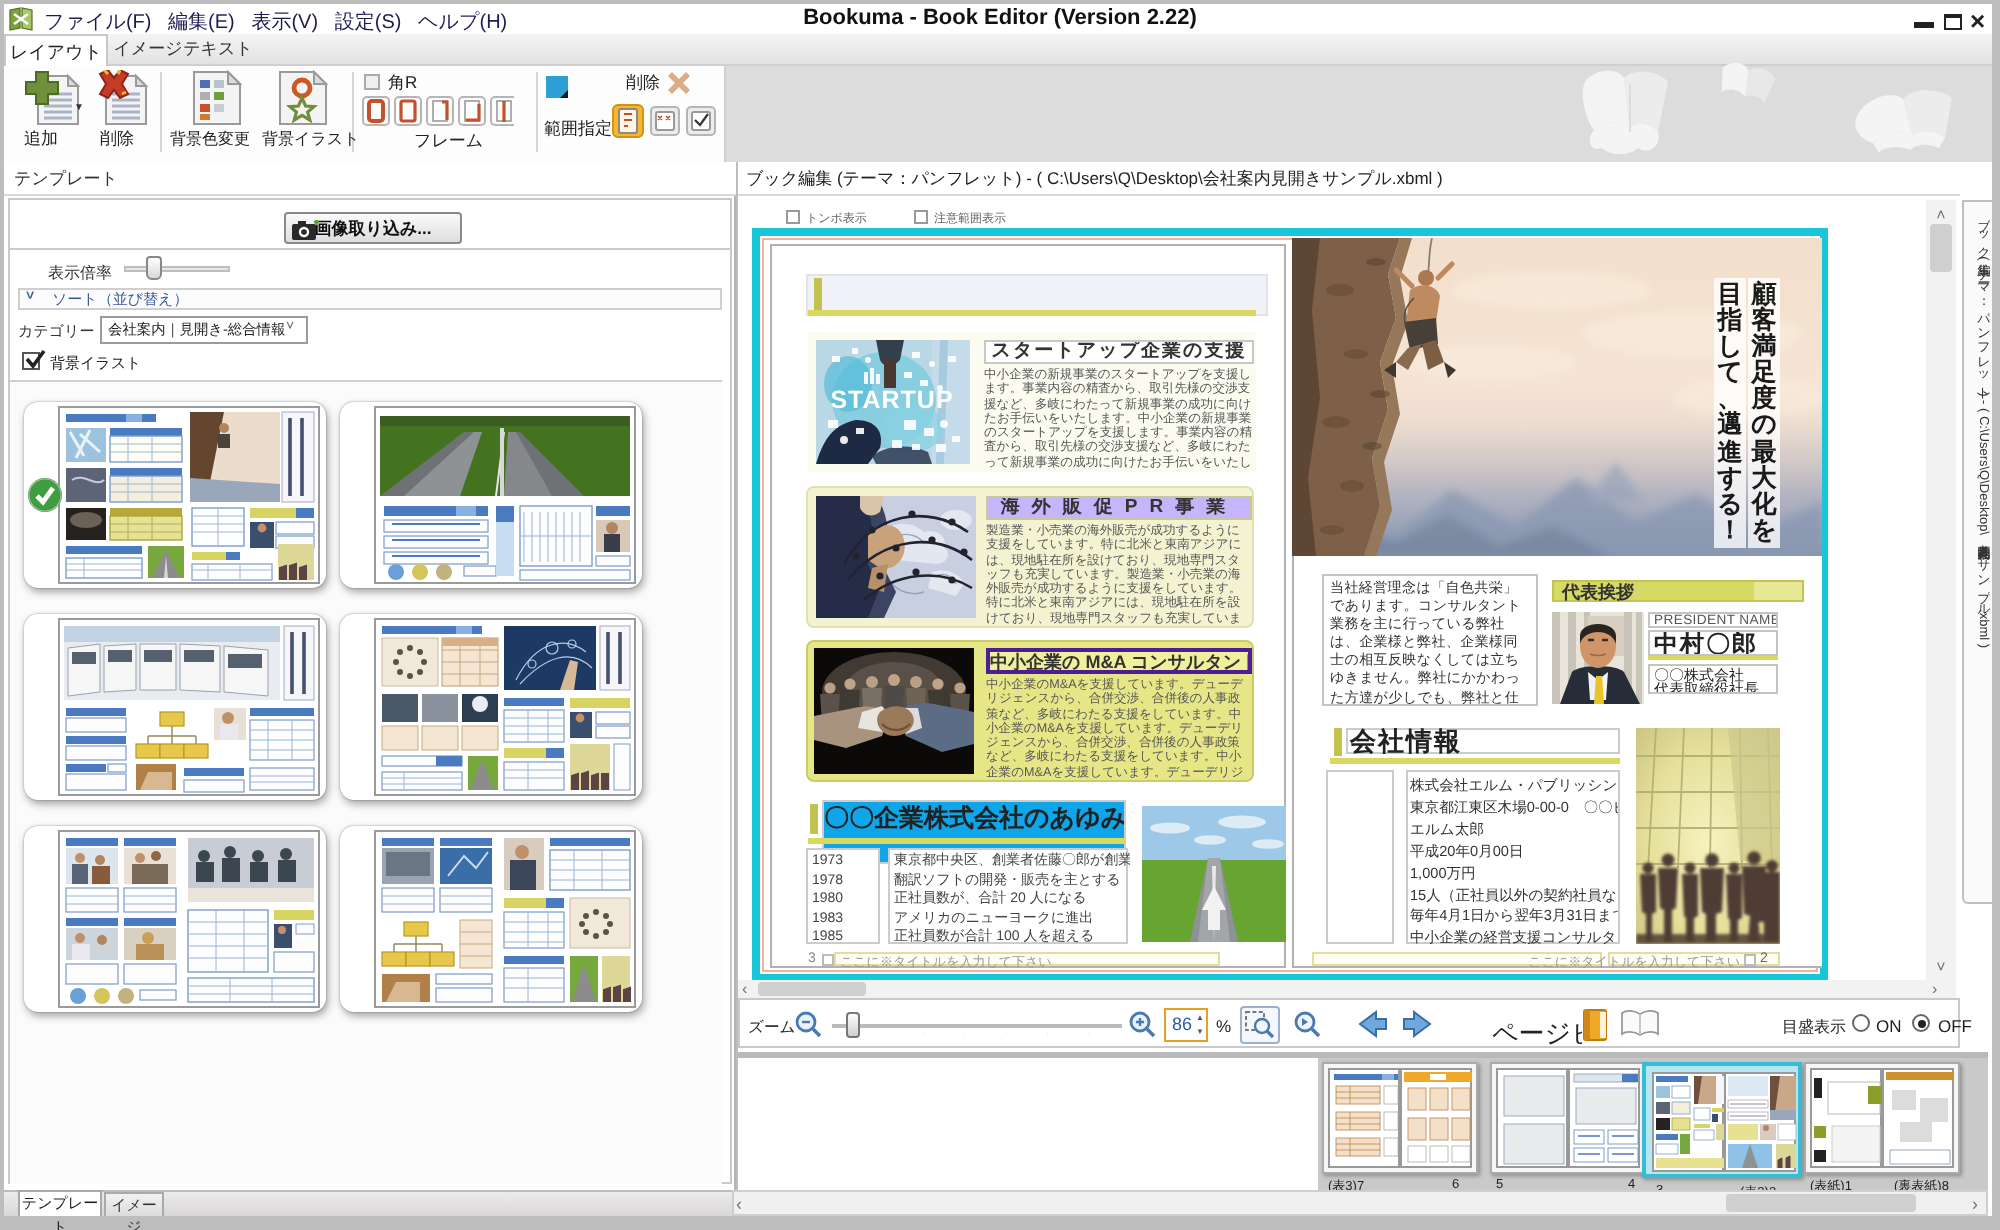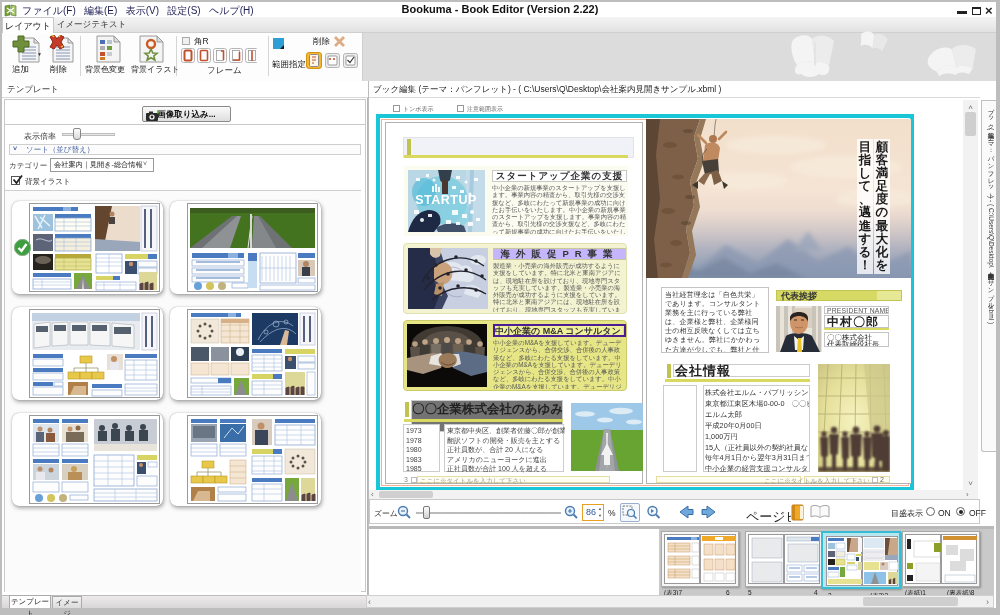--- a/index.html
+++ b/index.html
@@ -660,21 +660,21 @@
    <path d="M24 32 L34 29 L38 34 L34 42 L22 40 Z" fill="#e8e4de"></path>
    <path d="M80 32 L60 28 C50 26 44 30 40 34 L46 44 L64 52 L80 48 Z" fill="#5c6c84"></path>
    <path d="M52 30 L44 30 L40 34 L46 43 L54 40 Z" fill="#dcdcde"></path>
    <path d="M33 32 C38 28 46 28 49 33 C52 38 47 44 40 44 C34 44 29 37 33 32 Z" fill="#9a7a58"></path>
    <path d="M34 38 C38 42 44 42 48 38" stroke="#6a5038" stroke-width="1" fill="none"></path>
  </svg>
  <div class="abs" style="left:113px;top:206px;width:133px;height:12.5px;background:#f0f09c;border:2px solid #4c1d95;font-size:9px;font-weight:bold;color:#333;letter-spacing:0;line-height:11px;text-align:center;white-space:nowrap;overflow:hidden;">中小企業の M&amp;A コンサルタント</div>
  <div class="abs tx65" style="left:113px;top:221px;width:133px;height:50px;">中小企業のM&amp;Aを支援しています。デューデリジェンスから、合併交渉、合併後の人事政策など、多岐にわたる支援をしています。中小企業のM&amp;Aを支援しています。デューデリジェンスから、合併交渉、合併後の人事政策など、多岐にわたる支援をしています。中小企業のM&amp;Aを支援しています。デューデリジェンスから、合併交渉、合併後の人事政策など、多岐にわたる支援をしています。デューデリジェンスから、合併交渉、合併後の人事政策。</div>
 
  <div class="abs" style="left:25px;top:284px;width:4px;height:15px;background:#c2c24e;"></div>
- <div class="abs" style="left:31px;top:282px;width:152px;height:32px;background:#737373;border:1px solid #ccc;font-size:12.5px;font-weight:bold;color:#222;line-height:16px;white-space:nowrap;overflow:hidden;">〇〇企業株式会社のあゆみ</div>
+ <div class="abs" style="left:31px;top:282px;width:152px;height:32px;background:#0ea5e9;border:1px solid #ccc;font-size:12.5px;font-weight:bold;color:#222;line-height:16px;white-space:nowrap;overflow:hidden;">〇〇企業株式会社のあゆみ</div>
  <div class="abs" style="left:24px;top:301px;width:159px;height:2.5px;background:#d9d960;"></div>
  <div class="abs" style="left:23px;top:306px;width:37px;height:48px;background:#fff;border:1px solid #ccc;"></div>
  <div class="abs" style="left:64px;top:306px;width:120px;height:48px;background:#fff;border:1px solid #ccc;"></div>
  <div class="abs yrs" style="left:26px;top:308px;width:34px;">1973<br>1978<br>1980<br>1983<br>1985</div>
  <div class="abs yrs" style="left:67px;top:308px;width:118px;white-space:nowrap;">東京都中央区、創業者佐藤〇郎が創業<br>翻訳ソフトの開発・販売を主とする<br>正社員数が、合計 20 人になる<br>アメリカのニューヨークに進出<br>正社員数が合計 100 人を超える</div>
  <svg class="abs" style="left:191px;top:285px;" width="72" height="68" viewBox="0 0 72 68">
    <rect width="72" height="30" fill="#9dc8e8"></rect>
    <g fill="#eef4f8" opacity="0.8">
         <ellipse cx="14" cy="11" rx="10" ry="2.8"></ellipse>
         <ellipse cx="50" cy="8" rx="12" ry="3.2"></ellipse>

